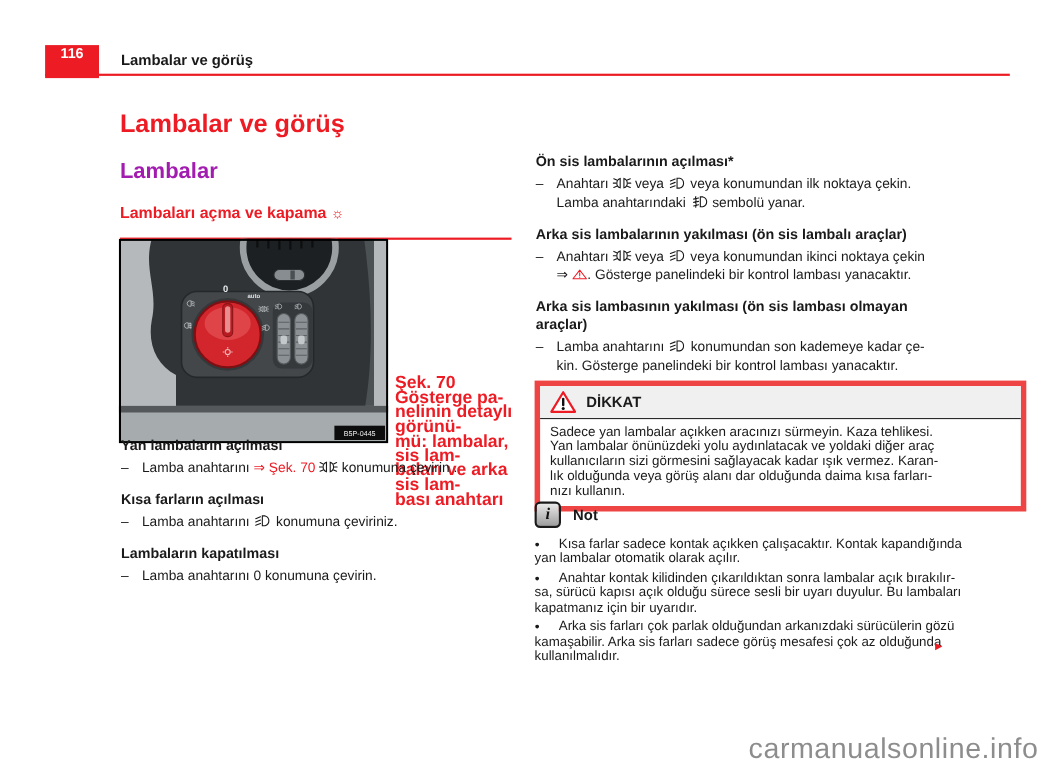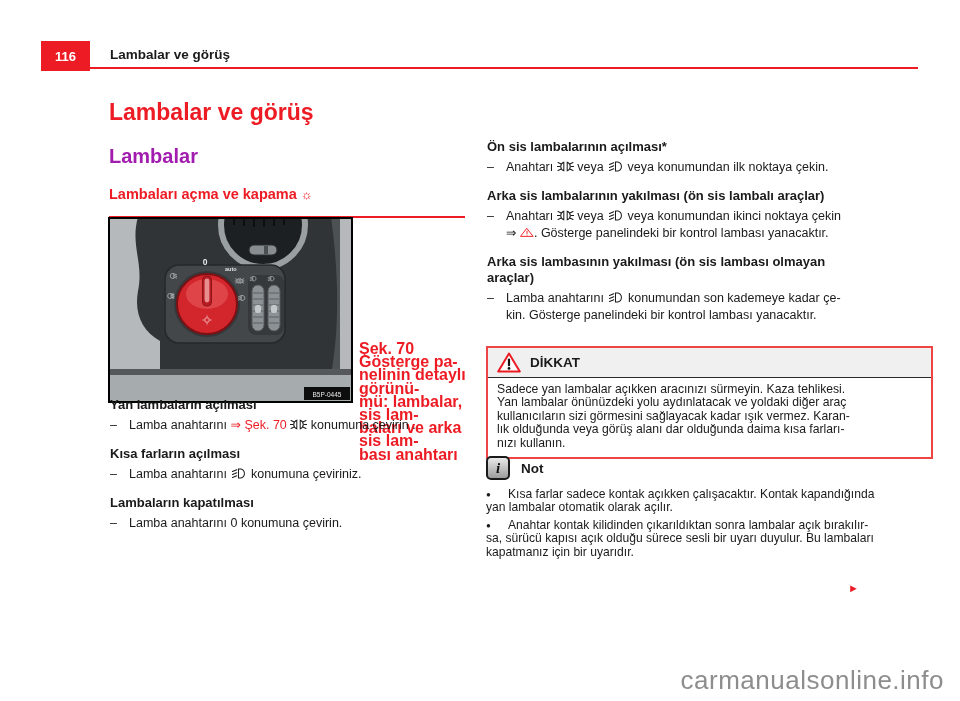--- a/index.html
+++ b/index.html
@@ -6,21 +6,21 @@
   body{
     width:960px;height:701px;position:relative;overflow:hidden;
     background:#ffffff;color:#1a1a1a;
     font-family:"Liberation Sans", sans-serif;
   }
   .red{color:#ed1c24;}
   
   .pagenum{
     position:absolute;left:41px;top:41px;width:49px;height:30px;
     background:#ed1c24;color:#fff;font-weight:bold;font-size:13px;
-    display:flex;align-items:center;justify-content:center;
+    display:flex;justify-content:center;
   }
   .header-title{position:absolute;left:110px;top:47px;font-size:13.5px;font-weight:bold;}
   .header-rule{position:absolute;left:41px;top:67px;width:877px;height:2px;background:#ed1c24;}
   
   .l-title{position:absolute;left:109px;top:99px;font-size:23px;font-weight:bold;color:#ed1c24;}
   .l-section{position:absolute;left:109px;top:145px;font-size:20px;font-weight:bold;color:#a21caf;}
   .l-subsection{
     position:absolute;left:109px;top:186px;width:356px;
     font-size:14.5px;font-weight:bold;color:#ed1c24;
     border-bottom:2px solid #ed1c24;padding-bottom:14px;
@@ -38,21 +38,21 @@
   .bullet{display:flex;margin-bottom:12px;}
   .dash{width:19px;flex:none;font-size:12.5px;line-height:17px;}
   .btxt{flex:1;}
   .bline{font-size:12.5px;line-height:17px;min-height:17px;}
   
   .sym{width:17px;height:11px;display:inline-block;vertical-align:-1px;color:#1a1a1a;}
   .sym-warning{color:#ed1c24;width:14px;}
   
   .caution{
     position:absolute;left:486px;top:346px;width:447px;
-    border:2px solid #ef4444;background:#fff;box-sizing:border-box;
+    border:5px solid #ef4444;background:#fff;box-sizing:border-box;
   }
   .caution-head{
     height:29px;background:#f0f0f0;border-bottom:1px solid #2a2a2a;
     display:flex;align-items:center;gap:9px;padding-left:9px;
     font-weight:bold;font-size:13.5px;
   }
   .caution-body{padding:5px 9px 7px 9px;font-weight:normal;font-size:12.2px;line-height:13.4px;}
   
   .note{position:absolute;left:486px;top:456px;width:452px;}
   .note-head{display:flex;align-items:center;gap:11px;font-weight:bold;font-size:13.5px;}
@@ -259,20 +259,23 @@
         <div>Ön sis lambalarının açılması*</div>
       </div>
       <div class="bullet">
         <span class="dash">–</span>
         <div class="btxt">
           <div class="bline"><span>Anahtarı </span><svg class="sym sym-sidelights" viewBox="0 0 22 14">
               <use href="#g-sidelights"></use>
             </svg><span> veya </span><svg class="sym sym-lowbeam" viewBox="0 0 22 14">
               <use href="#g-lowbeam"></use>
             </svg><span> veya konumundan ilk noktaya çekin.</span></div>
+          <div class="bline"><span>Lamba anahtarındaki </span><svg class="sym sym-frontfog" viewBox="0 0 22 14">
+              <use href="#g-frontfog"></use>
+            </svg><span> sembolü yanar.</span></div>
         </div>
       </div>
       <div class="blk-heading">
         <div>Arka sis lambalarının yakılması (ön sis lambalı araçlar)</div>
       </div>
       <div class="bullet">
         <span class="dash">–</span>
         <div class="btxt">
           <div class="bline"><span>Anahtarı </span><svg class="sym sym-sidelights" viewBox="0 0 22 14">
               <use href="#g-sidelights"></use>
@@ -325,20 +328,25 @@
     <div class="note-bullets" id="note-bullets">
         <div class="nbullet">
           <div><span class="bchar">●</span>Kısa farlar sadece kontak açıkken çalışacaktır. Kontak kapandığında</div>
           <div>yan lambalar otomatik olarak açılır.</div>
         </div>
         <div class="nbullet">
           <div><span class="bchar">●</span>Anahtar kontak kilidinden çıkarıldıktan sonra lambalar açık bırakılır-</div>
           <div>sa, sürücü kapısı açık olduğu sürece sesli bir uyarı duyulur. Bu lambaları</div>
           <div>kapatmanız için bir uyarıdır.</div>
         </div>
+        <div class="nbullet">
+          <div><span class="bchar">●</span>Arka sis farları çok parlak olduğundan arkanızdaki sürücülerin gözü</div>
+          <div>kamaşabilir. Arka sis farları sadece görüş mesafesi çok az olduğunda</div>
+          <div>kullanılmalıdır.</div>
+        </div>
       </div>
   </div>
 
   <span class="cont-marker">►</span>
 
   <div class="watermark">carmanualsonline.info</div>
 
 </div>
 
 </body></html>

